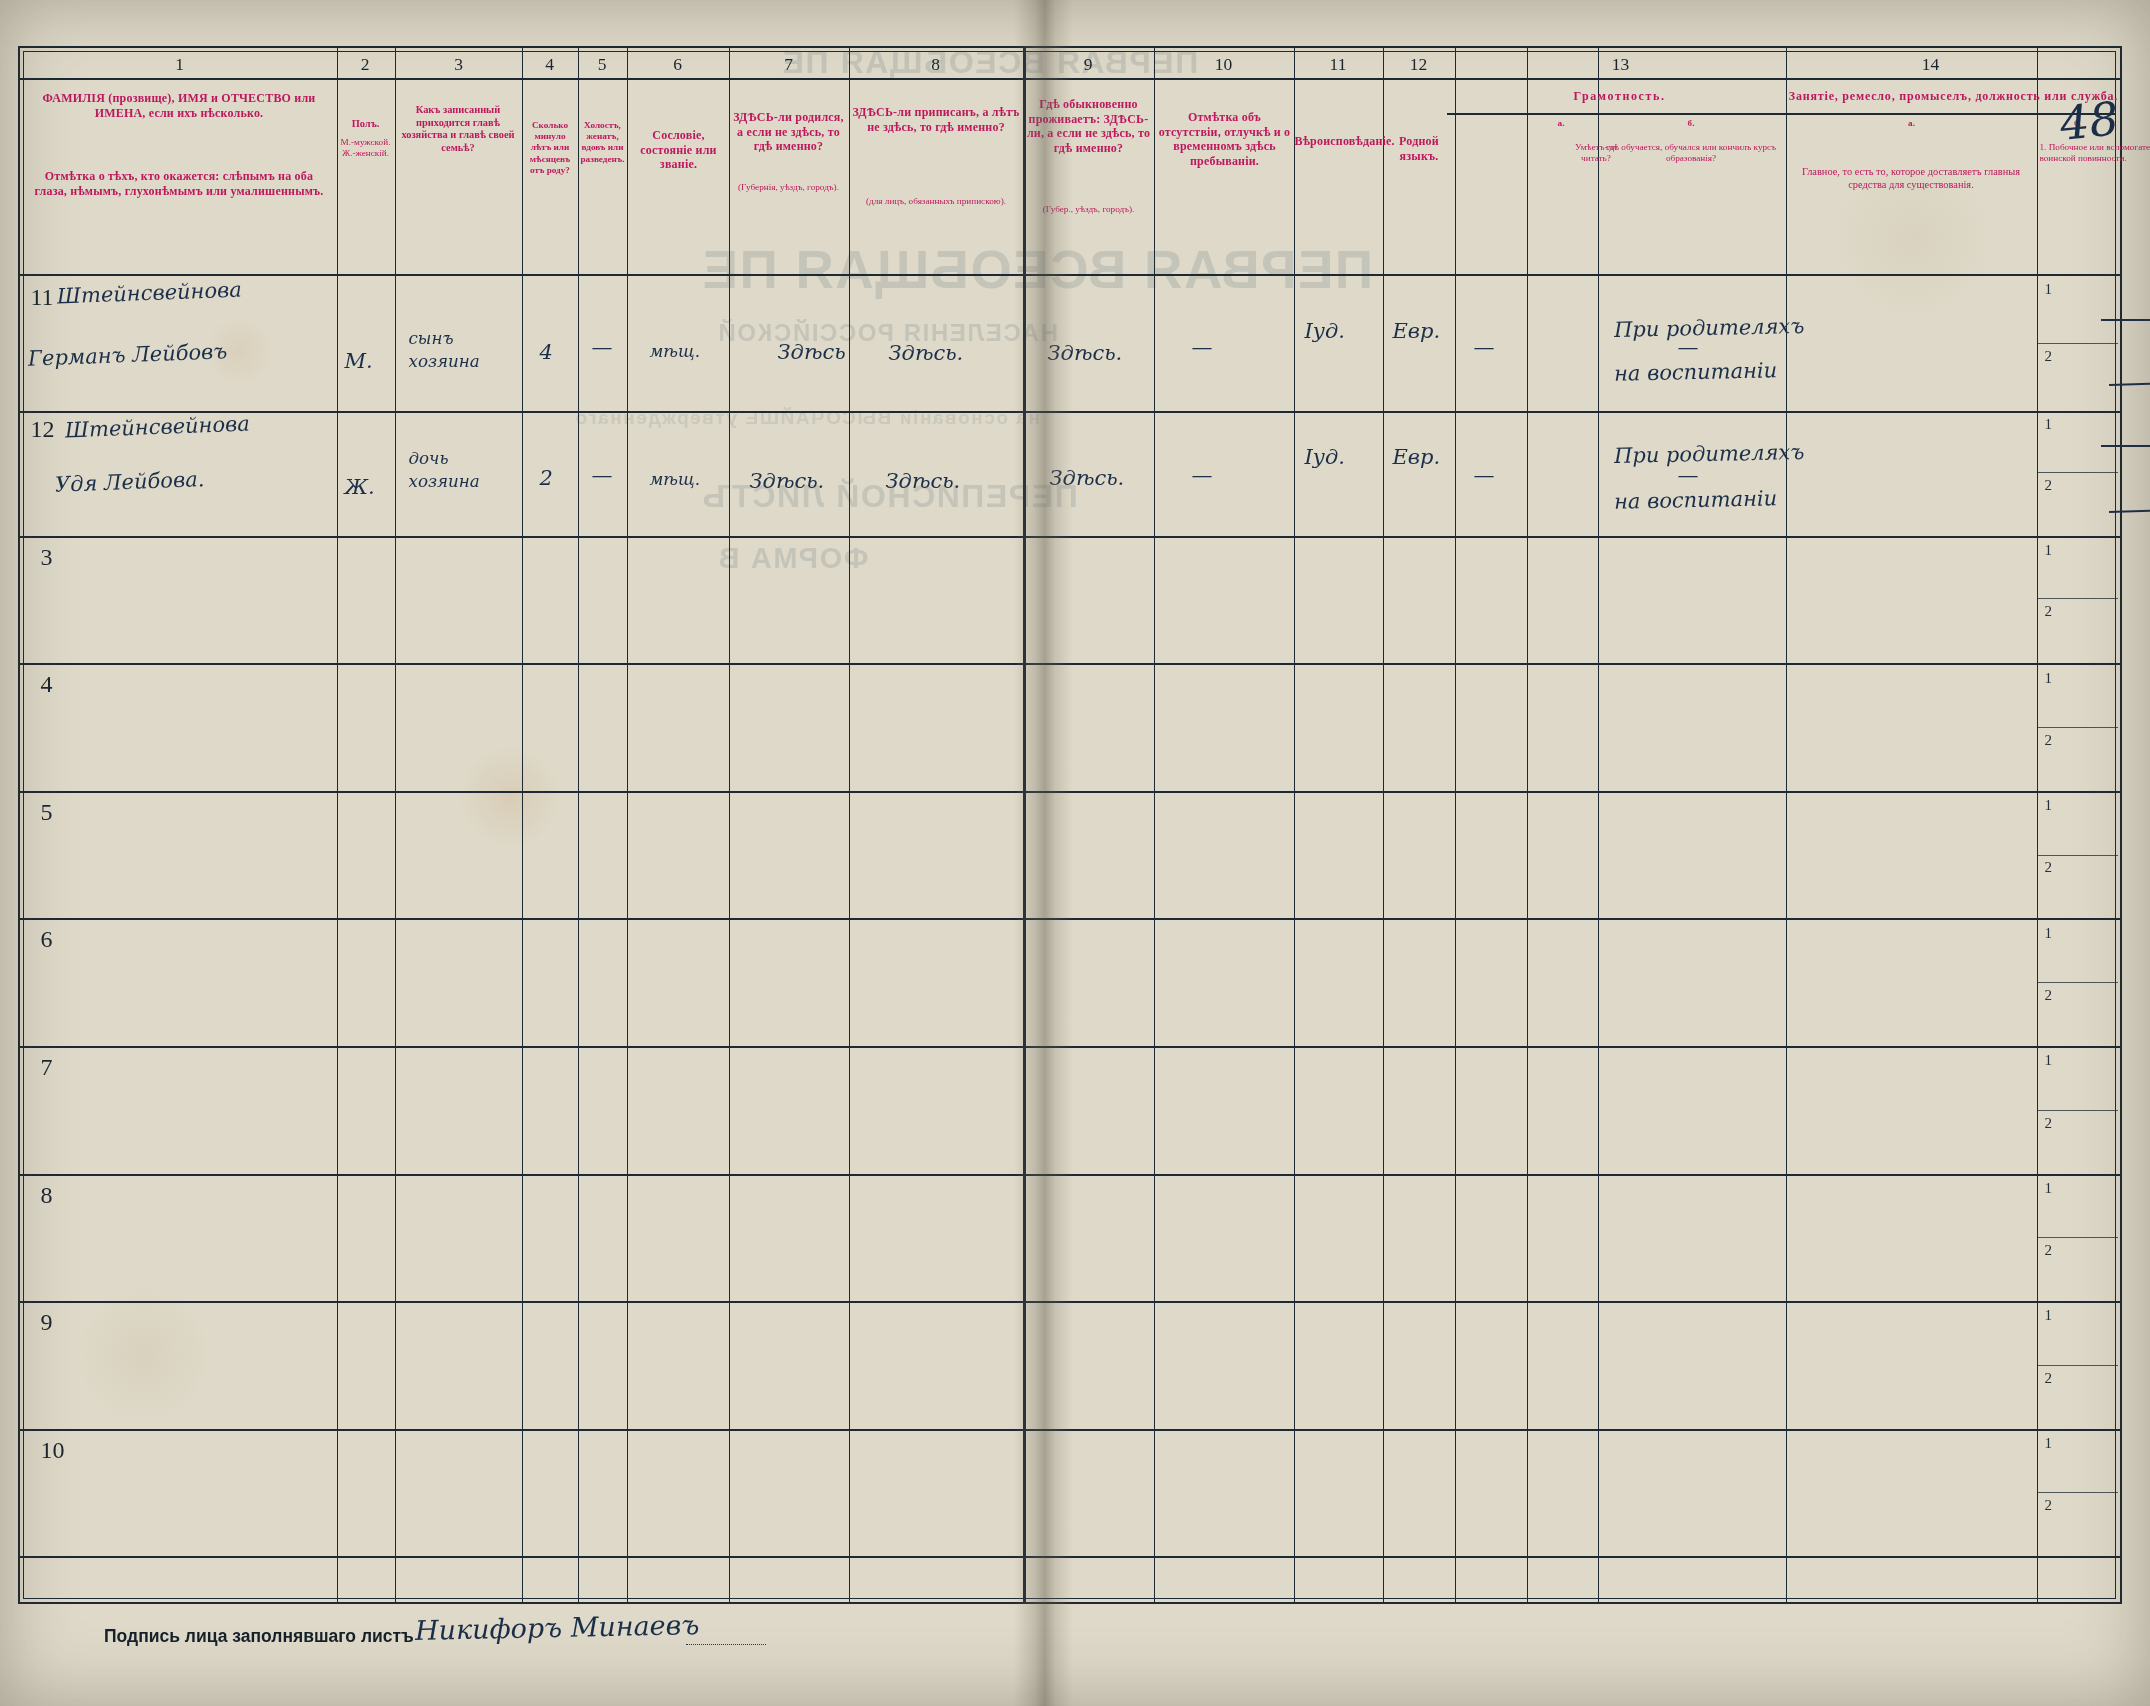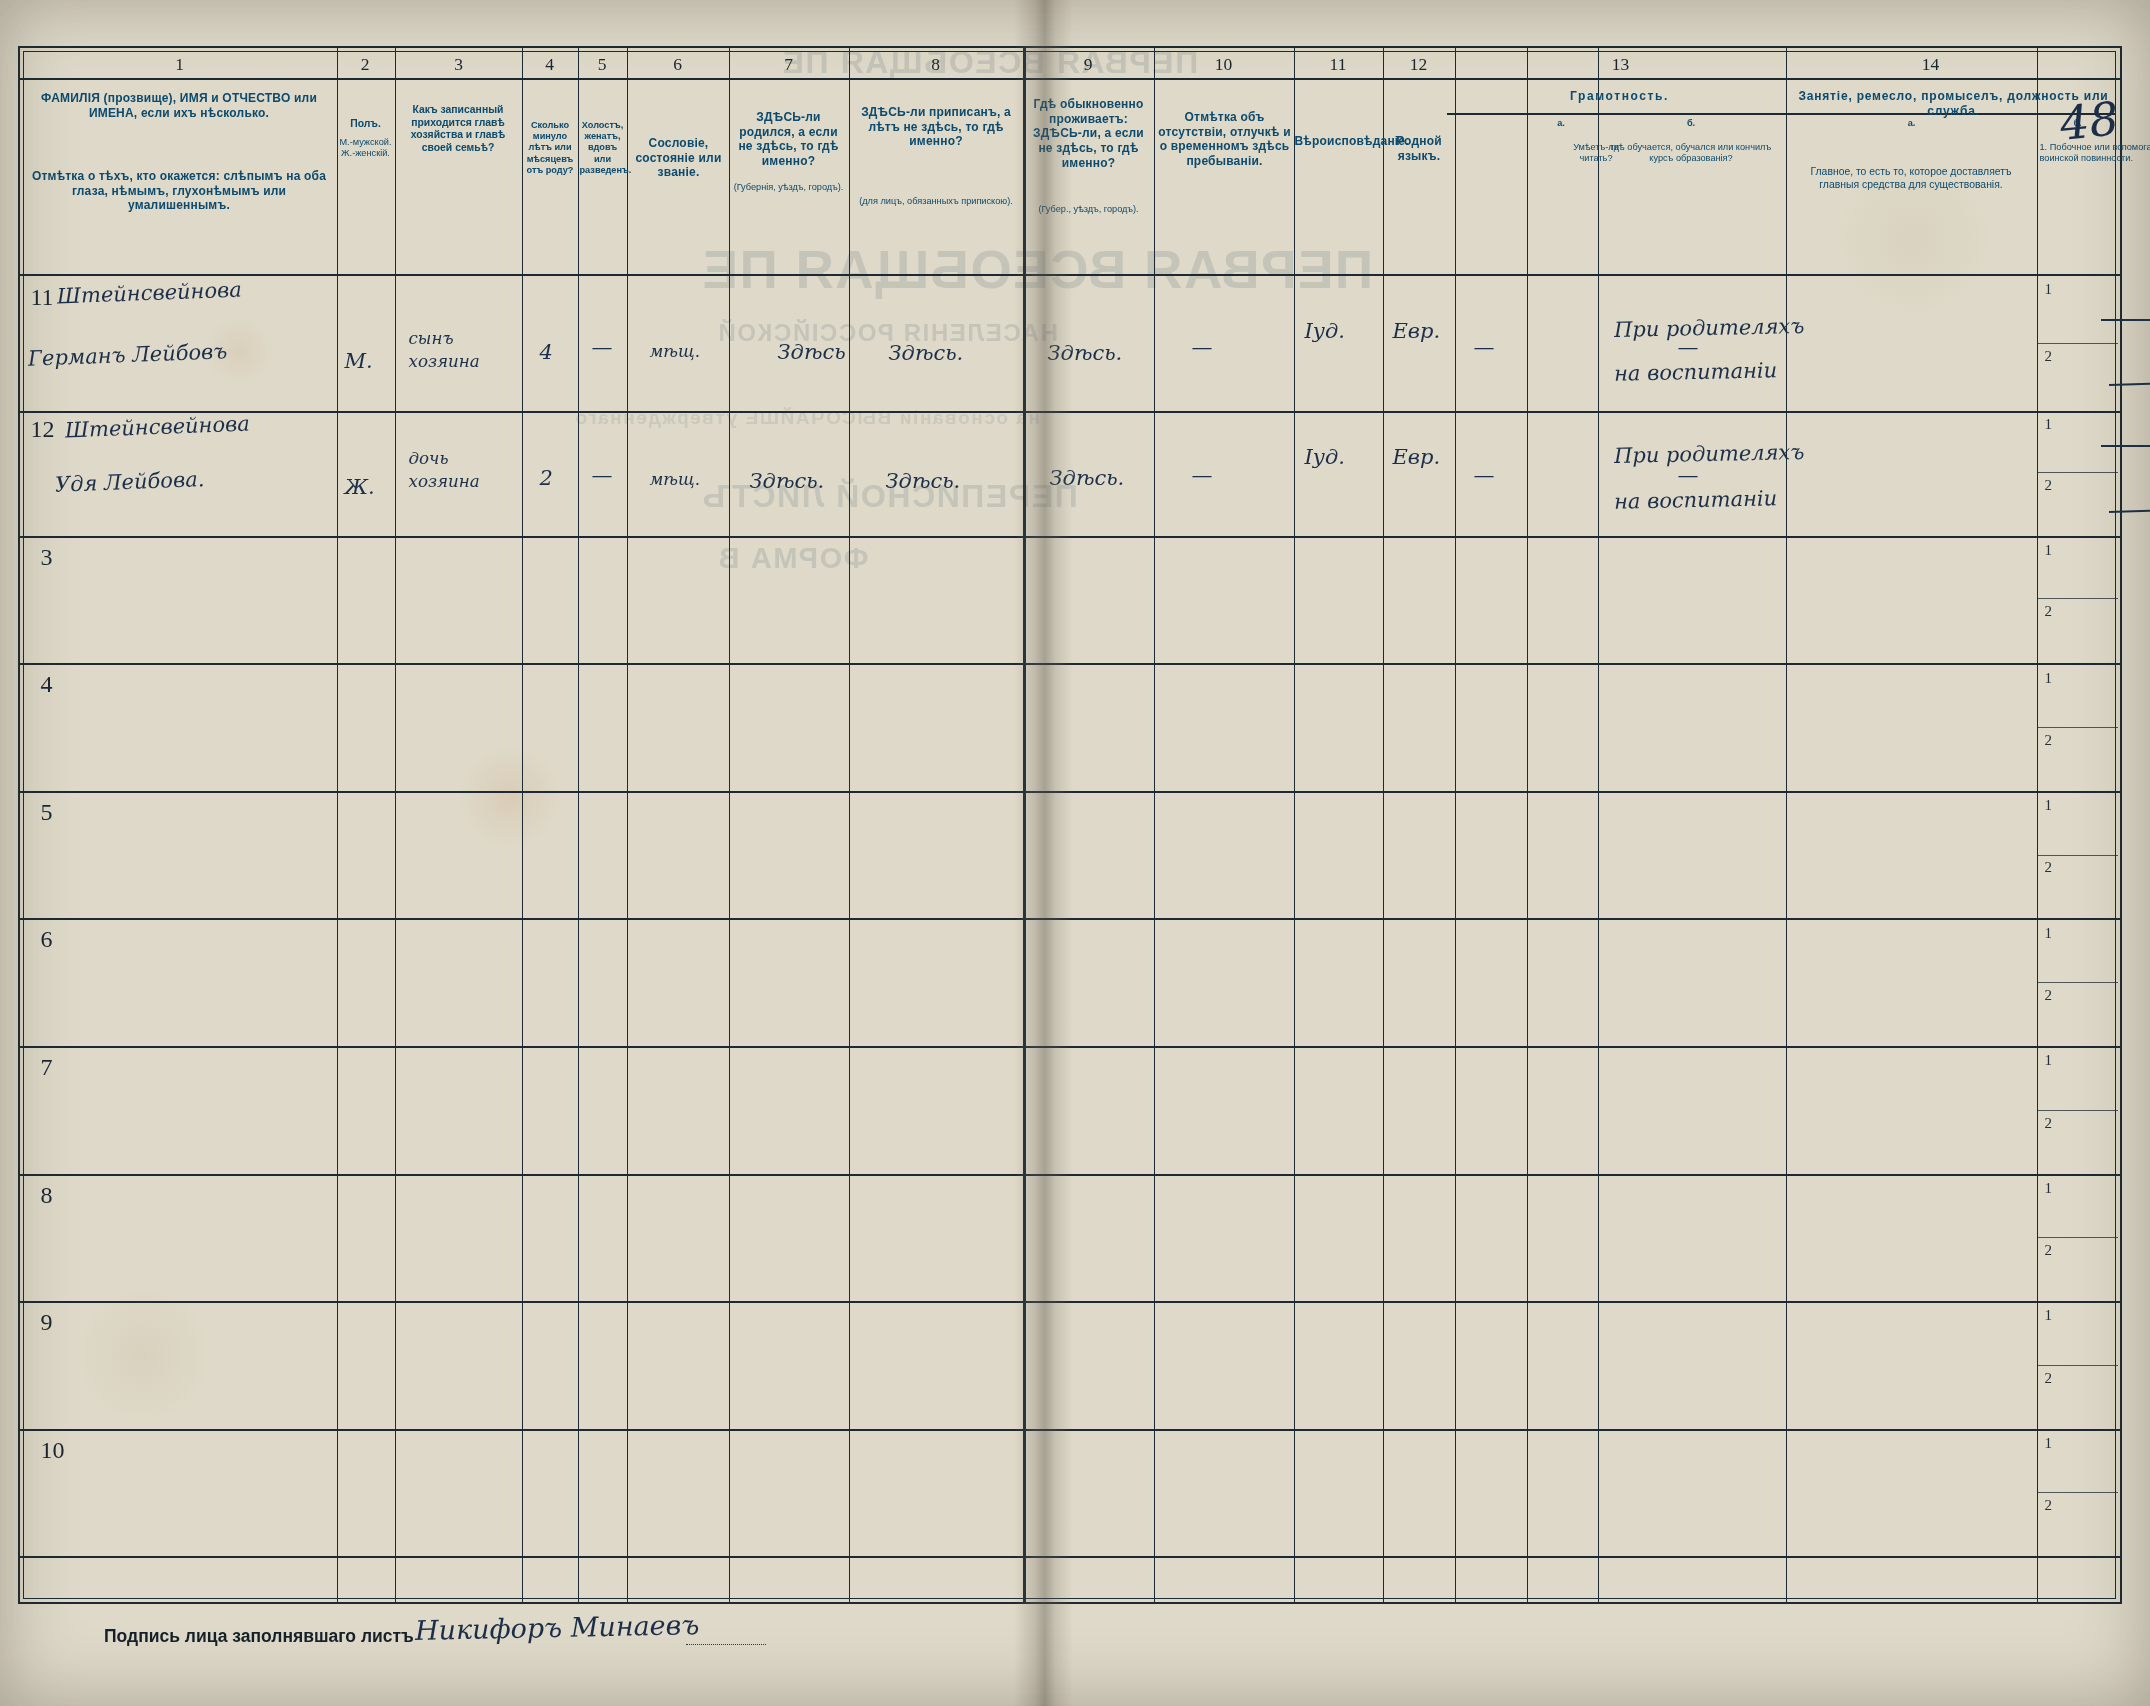--- a/index.html
+++ b/index.html
@@ -101,23 +101,23 @@
   .colnum {
     position: absolute;
     text-align: center;
     font-size: 17.5px;
     color: #1b2730;
     font-family: "Liberation Serif", serif;
   }
   .hdr {
     position: absolute;
     text-align: center;
-    color: #0c4a6e;
+    color: #be185d;
     line-height: 1.22;
-    font-family: Liberation Sans, sans-serif;
+    font-family: Liberation Serif, serif;
     font-weight: bold;
     letter-spacing: 0.2px;
   }
   .hdr.small { font-size: 12px; }
   .hdr.xsmall { font-size: 10.4px; letter-spacing: 0; }
   .hdr.tiny { font-size: 9.2px; letter-spacing: 0; }
   .hdr.reg { font-weight: normal; }
 
   .rownum {
     position: absolute;
@@ -262,21 +262,21 @@
 
     <div class="hdr xsmall" style="left:319px; top:70px; width:54px;">Полъ.</div>
     <div class="hdr tiny reg" style="left:319px; top:89px; width:54px;">М.-мужской. Ж.-женскій.</div>
 
     <div class="hdr xsmall" style="left:378px; top:56px; width:121px;">Какъ записанный приходится главѣ хозяйства и главѣ своей семьѣ?</div>
 
     <div class="hdr tiny" style="left:504px; top:72px; width:53px;">Сколько минуло лѣтъ или мѣсяцевъ отъ роду?</div>
 
     <div class="hdr tiny" style="left:560px; top:72px; width:46px;">Холостъ, женатъ, вдовъ или разведенъ.</div>
 
-    <div class="hdr small" style="left:611px; top:88px; width:96px;">Сословіе, состояніе или званіе.</div>
+    <div class="hdr small" style="left:611px; top:80px; width:96px;">Сословіе, состояніе или званіе.</div>
 
     <div class="hdr small" style="left:711px; top:62px; width:116px;">ЗДѢСЬ-ли родился, а если не здѣсь, то гдѣ именно?</div>
     <div class="hdr tiny reg" style="left:711px; top:134px; width:116px;">(Губернія, уѣздъ, городъ).</div>
 
     <div class="hdr small" style="left:832px; top:57px; width:169px;">ЗДѢСЬ-ли приписанъ, а лѣтъ не здѣсь, то гдѣ именно?</div>
     <div class="hdr tiny reg" style="left:832px; top:148px; width:169px;">(для лицъ, обязанныхъ припискою).</div>
 
     <div class="hdr small" style="left:1006px; top:49px; width:126px;">Гдѣ обыкновенно проживаетъ: ЗДѢСЬ-ли, а если не здѣсь, то гдѣ именно?</div>
     <div class="hdr tiny reg" style="left:1006px; top:156px; width:126px;">(Губер., уѣздъ, городъ).</div>
 

